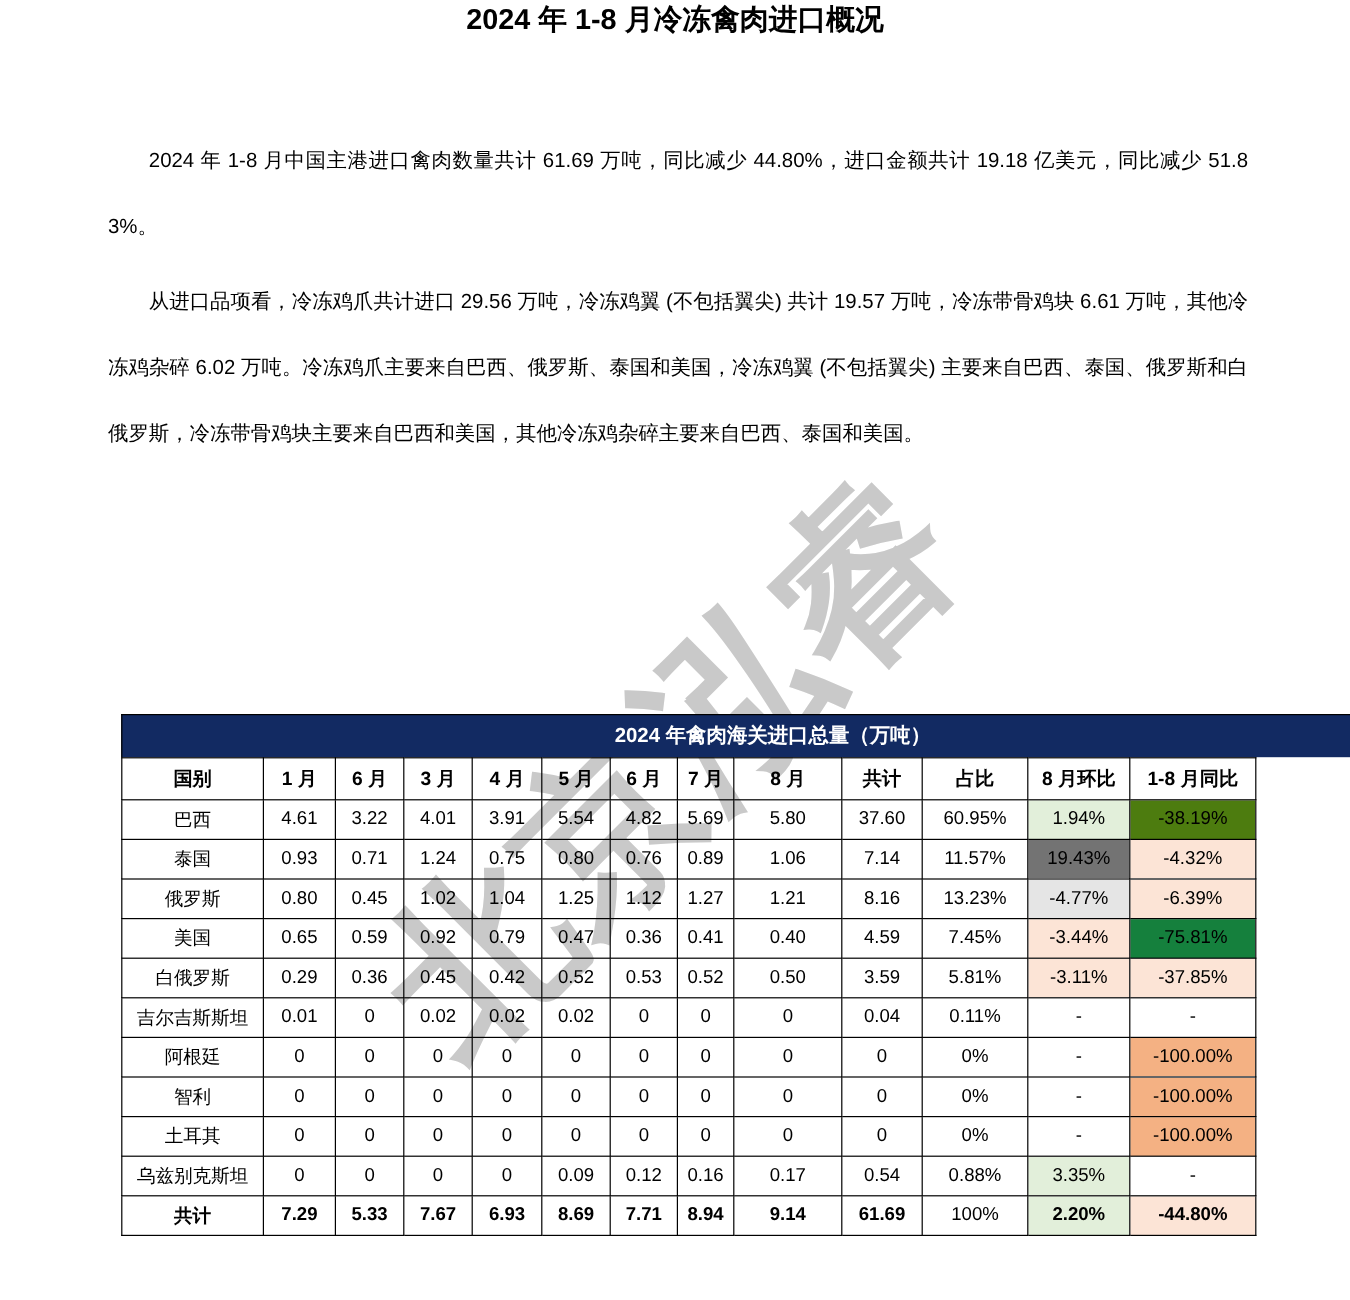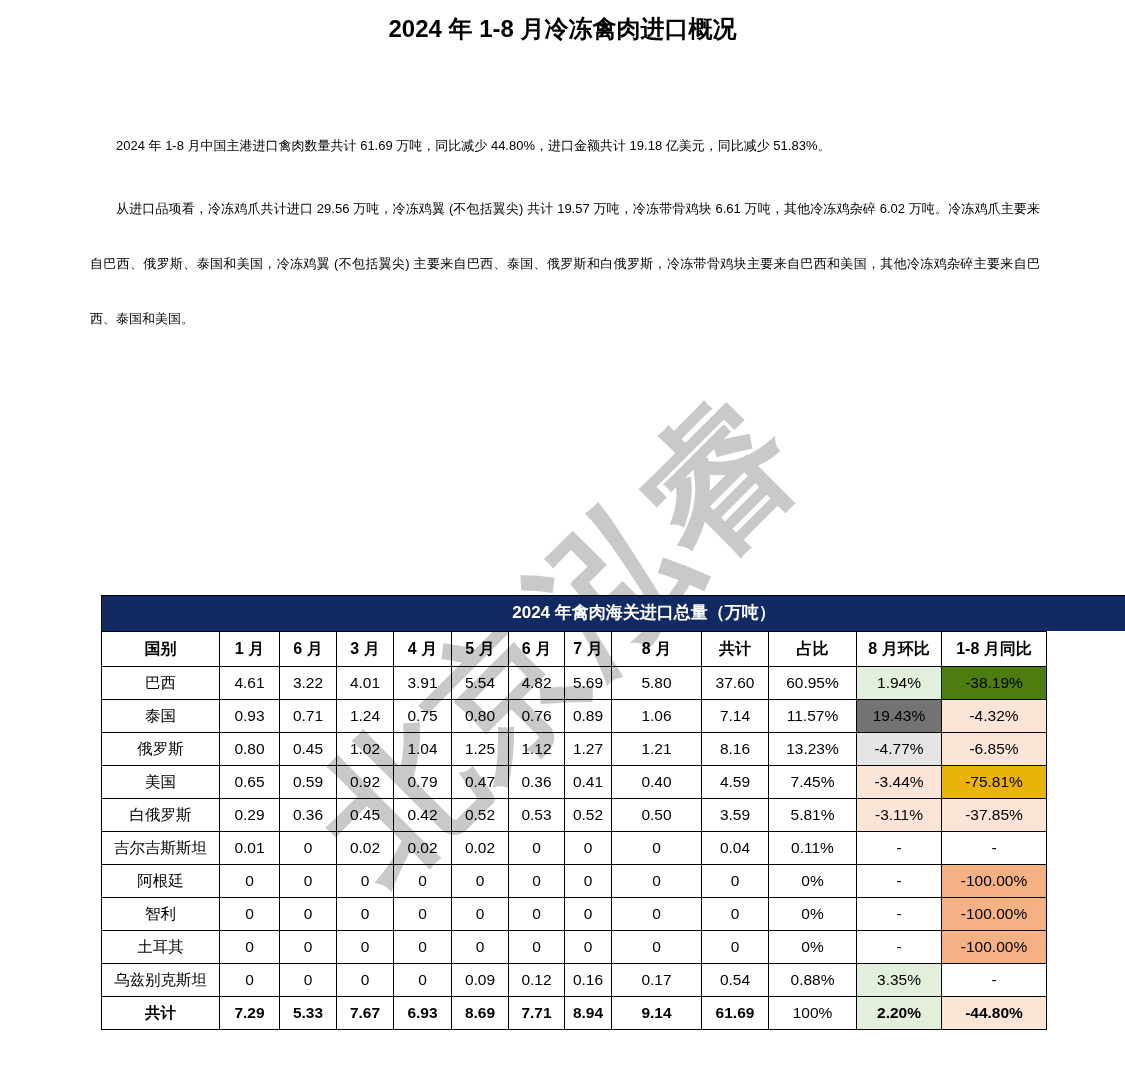--- a/index.html
+++ b/index.html
@@ -8,26 +8,26 @@
     overflow:hidden; font-family:"Liberation Sans", sans-serif; color:#000;
   }
   .watermark {
     position:absolute; left:230px; top:540px; width:660px; z-index:0;
     transform:rotate(-45deg); transform-origin:center center;
     font-size:150px; font-weight:bold; color:#c9c9c9;
     text-align:center; white-space:nowrap; letter-spacing:0px;
     user-select:none; pointer-events:none;
   }
   .doc-title {
-    position:relative; z-index:1; margin:0; padding-top:12px;
+    position:relative; z-index:1; margin:0; 
     text-align:center; font-size:24px; font-weight:bold; line-height:34px;
   }
   .para {
     position:relative; z-index:1; margin:0 85px 0 90px;
-    font-size:13px; line-height:55px; text-align:justify;
+    font-size:17px; line-height:55px; text-align:justify;
     text-indent:2em; word-break:break-all;
   }
   .para-1 { margin-top:72px; }
   .para-2 { margin-top:8px; }
   .table-wrap { position:absolute; left:90px; top:595px; width:1086px; z-index:1;padding-left:11px; }
   .table-title {
     box-sizing:border-box; height:36px; line-height:34px;
     border:1px solid #000; border-bottom:none;
     background:#122a62; color:#ffffff; font-weight:bold; font-size:17px;
     text-align:center;
@@ -125,36 +125,36 @@
             <td>0.45</td>
             <td>1.02</td>
             <td>1.04</td>
             <td>1.25</td>
             <td>1.12</td>
             <td>1.27</td>
             <td>1.21</td>
             <td>8.16</td>
             <td>13.23%</td>
             <td style="background-color: #e5e5e5;">-4.77%</td>
-            <td style="background-color: rgb(252, 228, 214);">-6.85%</td>
+            <td style="background-color: rgb(252, 228, 214);">-6.39%</td>
           </tr>
           <tr>
             <td>美国</td>
             <td>0.65</td>
             <td>0.59</td>
             <td>0.92</td>
             <td>0.79</td>
             <td>0.47</td>
             <td>0.36</td>
             <td>0.41</td>
             <td>0.40</td>
             <td>4.59</td>
             <td>7.45%</td>
             <td style="background-color: rgb(252, 228, 214);">-3.44%</td>
-            <td style="background-color: #eab308;">-75.81%</td>
+            <td style="background-color: #15803d;">-75.81%</td>
           </tr>
           <tr>
             <td>白俄罗斯</td>
             <td>0.29</td>
             <td>0.36</td>
             <td>0.45</td>
             <td>0.42</td>
             <td>0.52</td>
             <td>0.53</td>
             <td>0.52</td>

